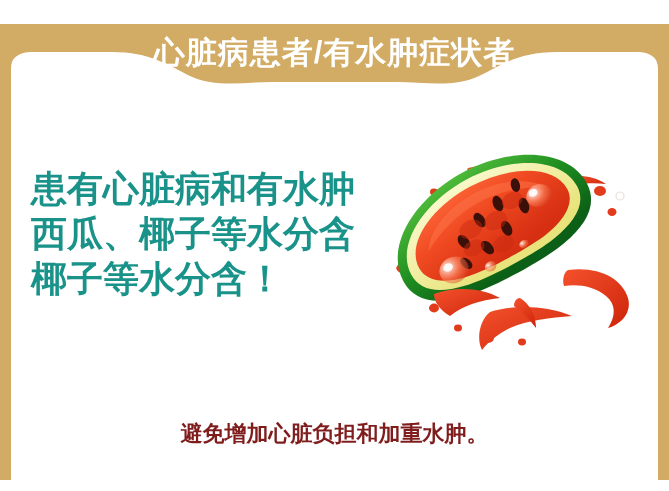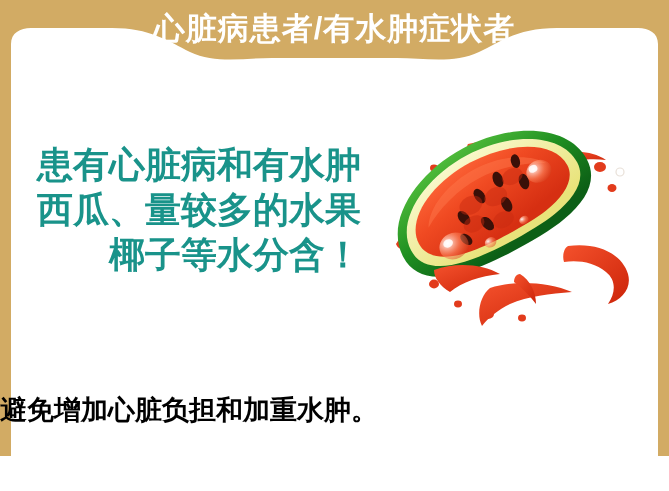--- a/index.html
+++ b/index.html
@@ -11,20 +11,21 @@
     font-family: "Liberation Sans", "DejaVu Sans", sans-serif;
   }
 
   #poster {
     position: relative;
     width: 669px;
     height: 456px;
     overflow: hidden;
     background: #d2ab64;
     box-sizing: border-box;
+    margin-top: 24px;
   }
 
   
   .frame-svg {
     position: absolute;
     left: 0;
     top: 0;
     width: 669px;
     height: 491px;
     display: block;
@@ -52,30 +53,31 @@
     left: 31px;
     top: 142px;
     width: 330px;
     color: #19938a;
     font-size: 36px;
     font-weight: bold;
     line-height: 45px;
     letter-spacing: 0px;
     z-index: 4;
   }
-  .body-copy .line { display: block; white-space: nowrap; text-align: right; }
+  .body-copy .line { display: block; white-space: nowrap; }
 
   
   .footer-copy {
     position: absolute;
     left: 0;
     top: 392px;
     width: 669px;
-    color: #000000;
-    font-size: 27px;
+    text-align: center;
+    color: #7f1d1d;
+    font-size: 22px;
     font-weight: bold;
     line-height: 36px;
     white-space: nowrap;
     z-index: 4;
   }
 
   
   .fruit {
     position: absolute;
     left: 372px;
@@ -213,19 +215,19 @@
         <path d="M196 118 C226 114 250 126 256 146 C260 160 250 172 236 176 C244 164 244 152 234 144 C222 134 206 132 192 134 C190 128 192 120 196 118 Z"></path>
         <path d="M118 160 C142 152 176 154 200 164 C178 166 156 168 138 176 C126 182 116 190 110 198 C104 186 108 168 118 160 Z"></path>
         <path d="M62 142 C84 134 110 136 128 146 C108 148 90 154 78 164 C68 158 62 150 62 142 Z"></path>
         <path d="M148 146 C158 152 164 164 164 176 C158 168 150 160 142 154 C142 150 144 146 148 146 Z"></path>
       </g>
     </svg>
   </div>
 
   <div class="body-copy">
     <span class="line">患有心脏病和有水肿</span>
-    <span class="line">西瓜、量较多的水果</span>
+    <span class="line">西瓜、椰子等水分含</span>
     <span class="line">椰子等水分含！</span>
   </div>
 
   <div class="footer-copy">避免增加心脏负担和加重水肿。</div>
 
 </div>
 
 </body></html>

